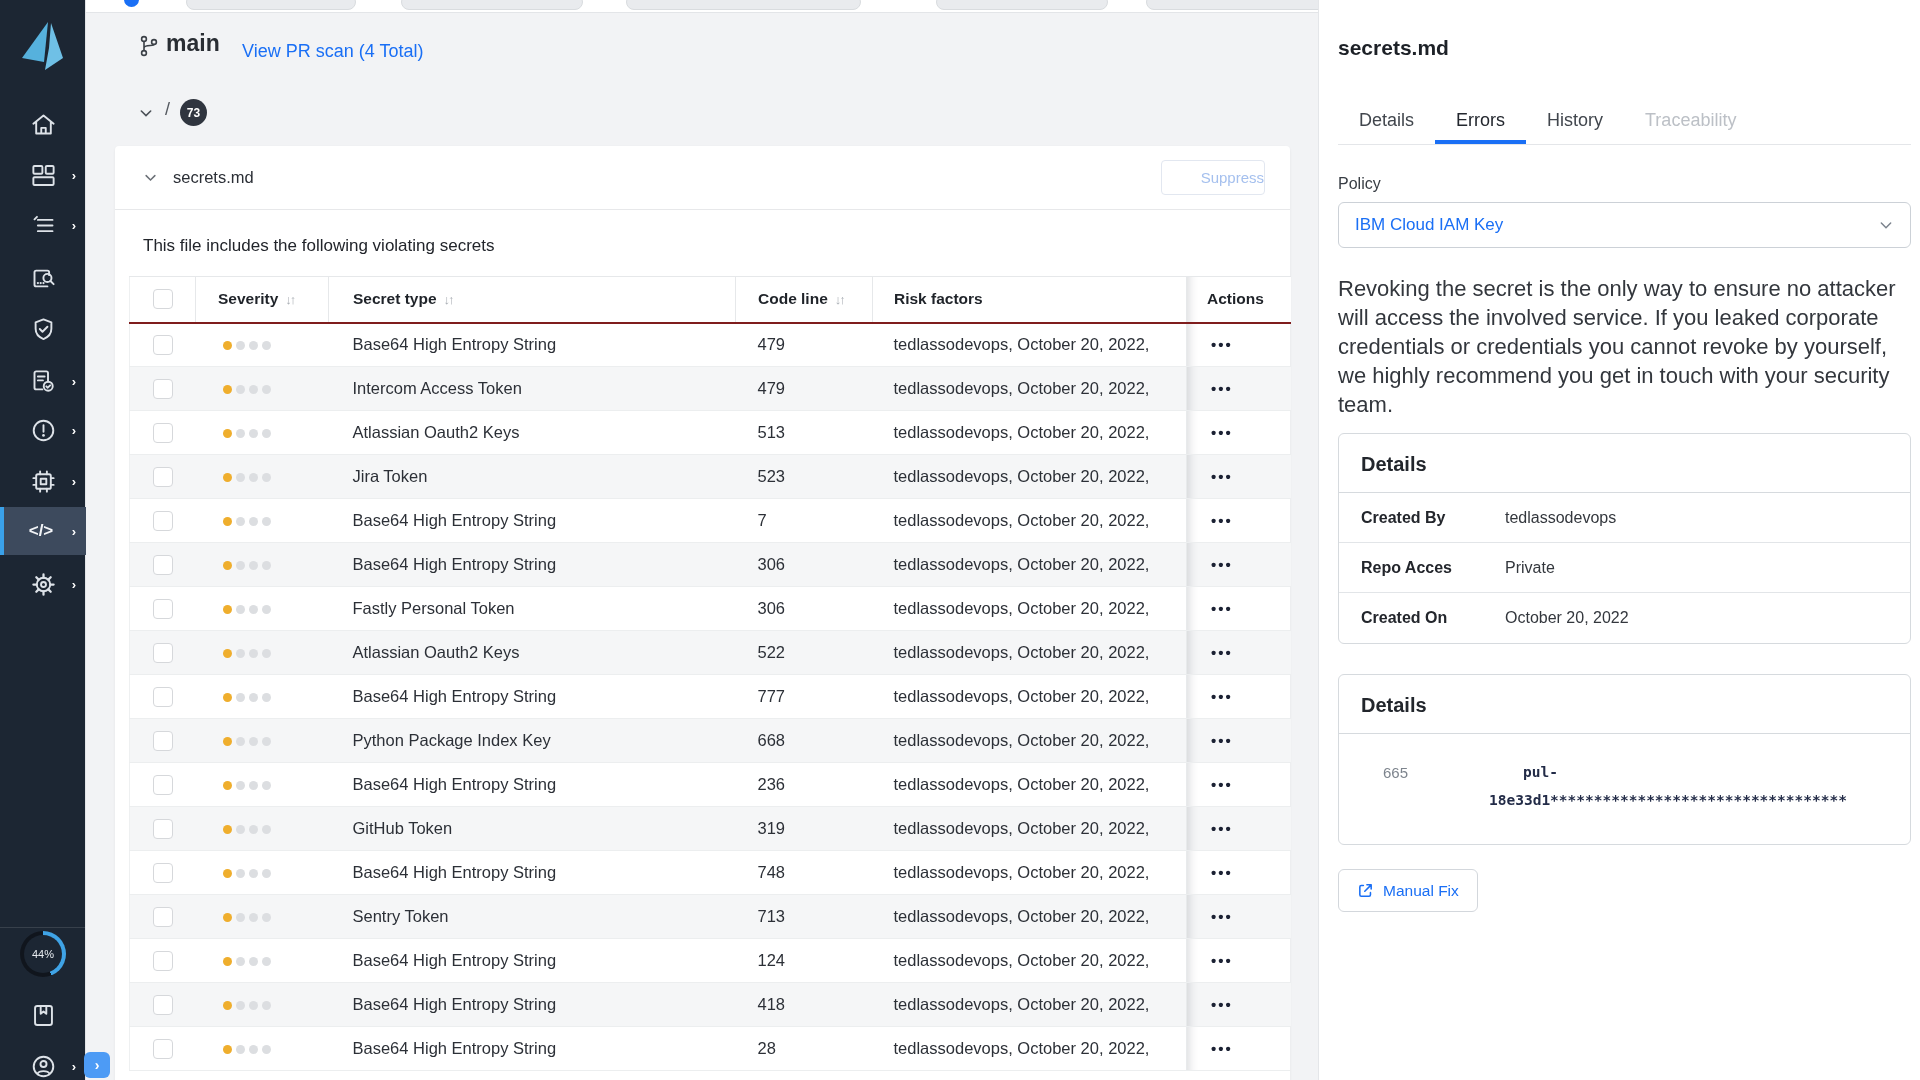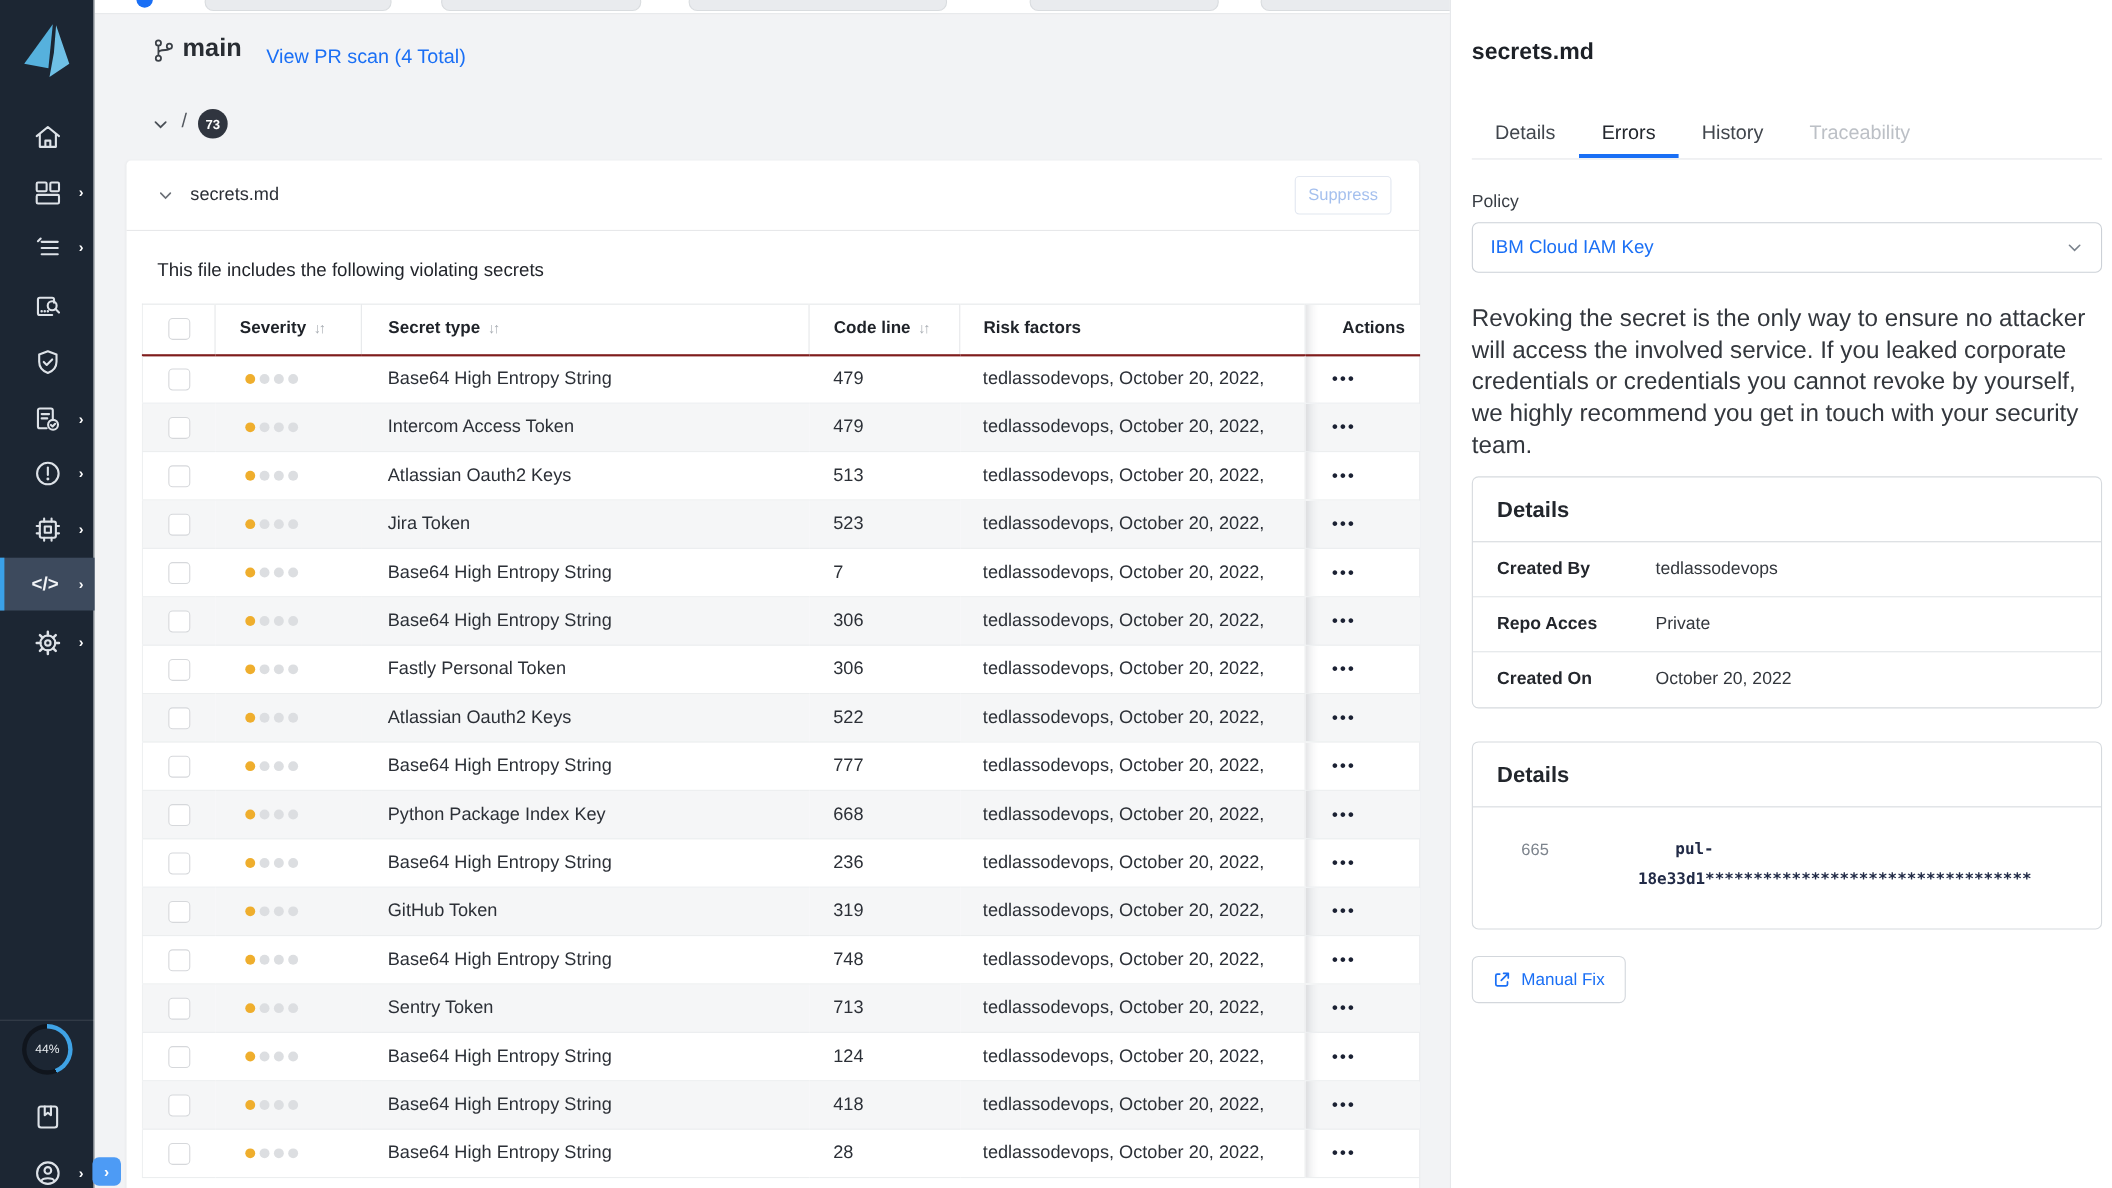--- a/index.html
+++ b/index.html
@@ -45,31 +45,31 @@
   .crumb-badge { position:absolute; left:180px; top:99px; width:27px; height:27px; border-radius:50%;
     background:#30353f; color:#fff; font-size:12px; font-weight:bold;
     display:flex; align-items:center; justify-content:center; }
 
   
   .card { position:absolute; left:115px; top:146px; width:1175px; height:980px;
     background:#fff; border-radius:4px; box-shadow:0 1px 3px rgba(25,30,40,.06); }
   .fheader { height:64px; display:flex; align-items:center; border-bottom:1px solid #e7e8ea; }
   .fheader .fchev { margin-left:28px; }
   .fname { margin-left:15px; font-size:16.5px; color:#2b2f36; }
-  .suppress { margin-left:auto; margin-right:25px; width:88px; height:35px;
+  .suppress { margin-left:auto; margin-right:25px; width:104px; height:35px;
     border:1px solid #e2e7f0; border-radius:4px; background:#fff; color:#a5c0ee;
-    font-size:15px; font-family:inherit; cursor:default; }
+    font-size:15px; font-family:inherit; cursor:default;text-align:right; }
   .card-heading { margin:26px 0 20px 28px; font-size:17px; font-weight:normal; color:#22252b; }
 
   table.stable { border-collapse:collapse; table-layout:fixed; margin-left:14px;
     width:1161px; border-top:1px solid #e6e8ea; border-left:1px solid #eef0f1; }
   .stable th { height:46px; font-size:15.5px; font-weight:bold; color:#1f2329;
     text-align:left; border-bottom:2px solid #7f1d1d; border-right:1px solid #e6e8ea;
     background:#fff; white-space:nowrap; }
-  .stable th:last-child { border-right:none;text-align:center; }
+  .stable th:last-child { border-right:none; }
   .stable td { height:44px; font-size:16.5px; color:#2c3037;
     border-bottom:1px solid #eceeef; white-space:nowrap; }
   .stable tbody tr:nth-child(even) { background:#f5f6f7; }
   .col-cb{width:66px;} .col-sev{width:133px;} .col-secret{width:407px;}
   .col-line{width:137px;} .col-risk{width:314px;} .col-act{width:104px;}
   .pad-cb{padding-left:23px;} .pad-sev{padding-left:22px;} .pad-secret{padding-left:24px;}
   .pad-line{padding-left:22px;} .pad-risk{padding-left:21px;} .pad-act{padding-left:20px;}
   .cb { width:20px; height:20px; border:1.5px solid #d6d8db; border-radius:4px; background:#fff; cursor:pointer; }
   .sort-ic { color:#a8adb3; font-size:13px; margin-left:7px; letter-spacing:-2px; font-weight:normal; }
   .sev-dot { display:inline-block; width:9px; height:9px; border-radius:50%;

